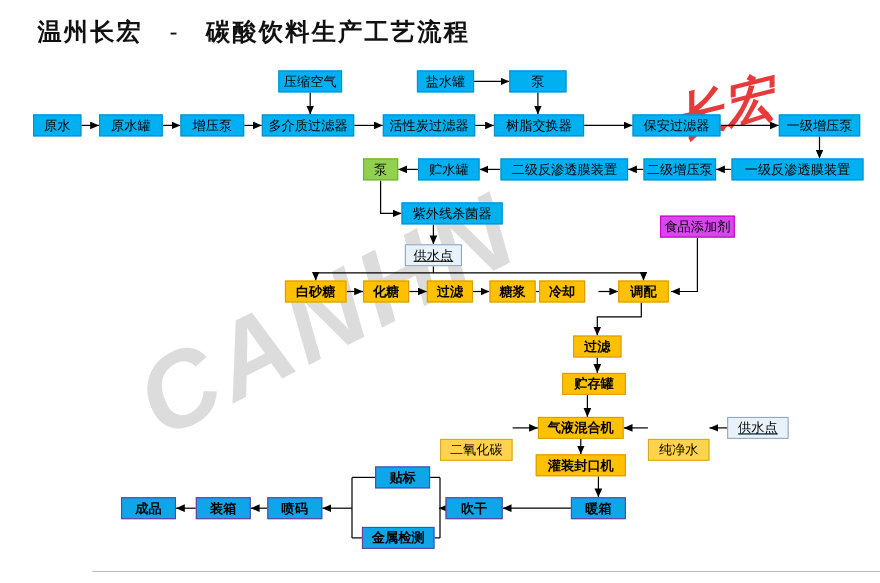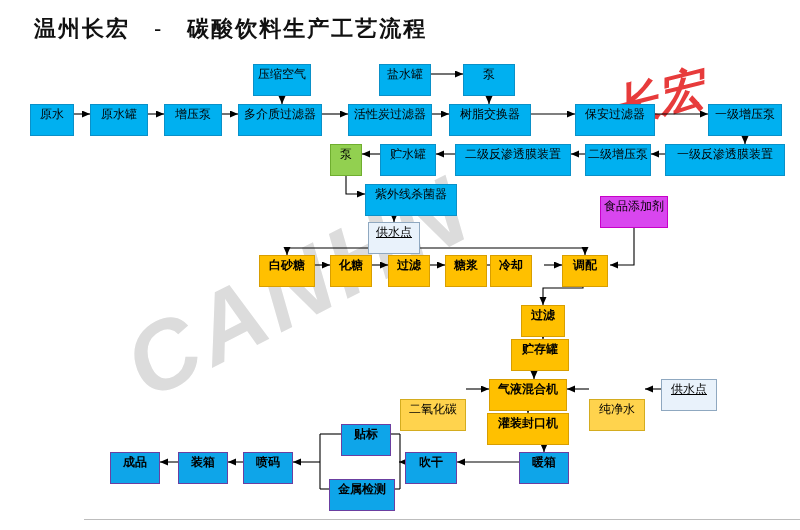--- a/index.html
+++ b/index.html
@@ -22,21 +22,21 @@
     position:absolute; left:612px; top:68px; font-size:46px; color:#e62b2b;
     font-style:italic; font-weight:700; transform:rotate(-14deg); z-index:1;
     font-family:"DejaVu Serif",serif; opacity:.92; white-space:nowrap;
   }
   .footer-line {
     position:absolute; left:84px; top:519px; width:716px; height:1px;
     background:#bdbdbd; z-index:2;
   }
   .wires { position:absolute; left:0; top:0; width:800px; height:530px; z-index:1; }
   .node {
-    position:absolute; height:32px; line-height:19px; text-align:center;
+    position:absolute; height:20px; line-height:19px; text-align:center;
     font-size:12px; color:#000; z-index:2; box-sizing:border-box;
     white-space:nowrap; overflow:visible;
   }
   .cyan    { background:#00B0F0; border:1px solid #0a90c8; }
   .green   { background:#92D050; border:1px solid #6fae2f; }
   .orange  { background:#FFC000; border:1px solid #d89e00;font-weight:bold; }
   .yellow  { background:#FFD34D; border:1px solid #d4ac1f;margin-top:20px; }
   .purple  { background:#0ea5e9; border:1px solid #6b3fa0;font-weight:bold; }
   .magenta { background:#d946ef; border:1px solid #c800c8; }
   .light   { background:#E9F2FB; border:1px solid #8fa8c0;text-decoration:underline; }

